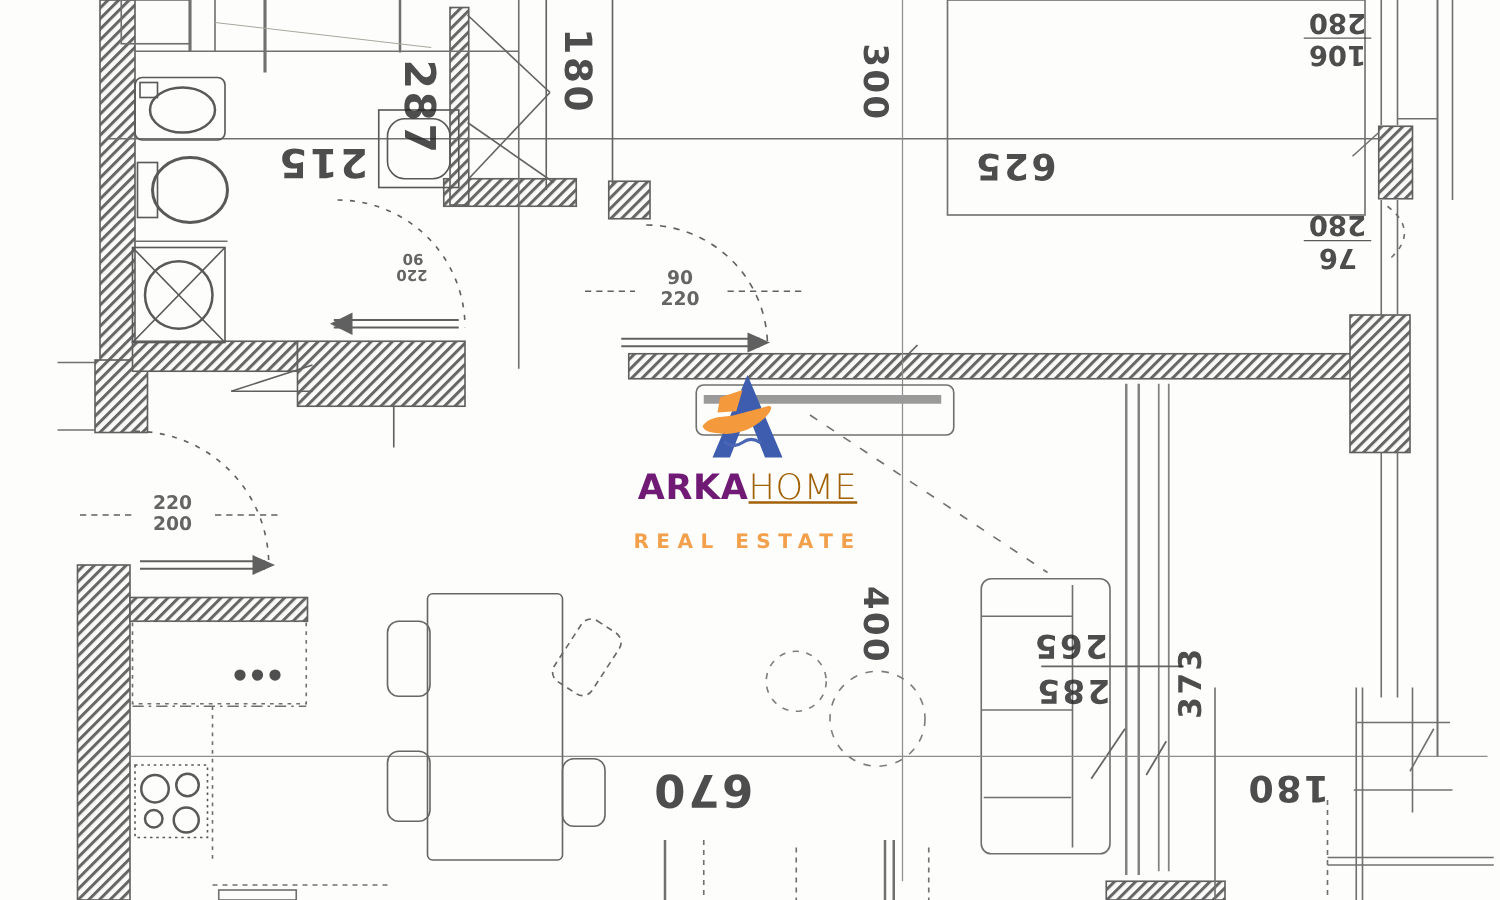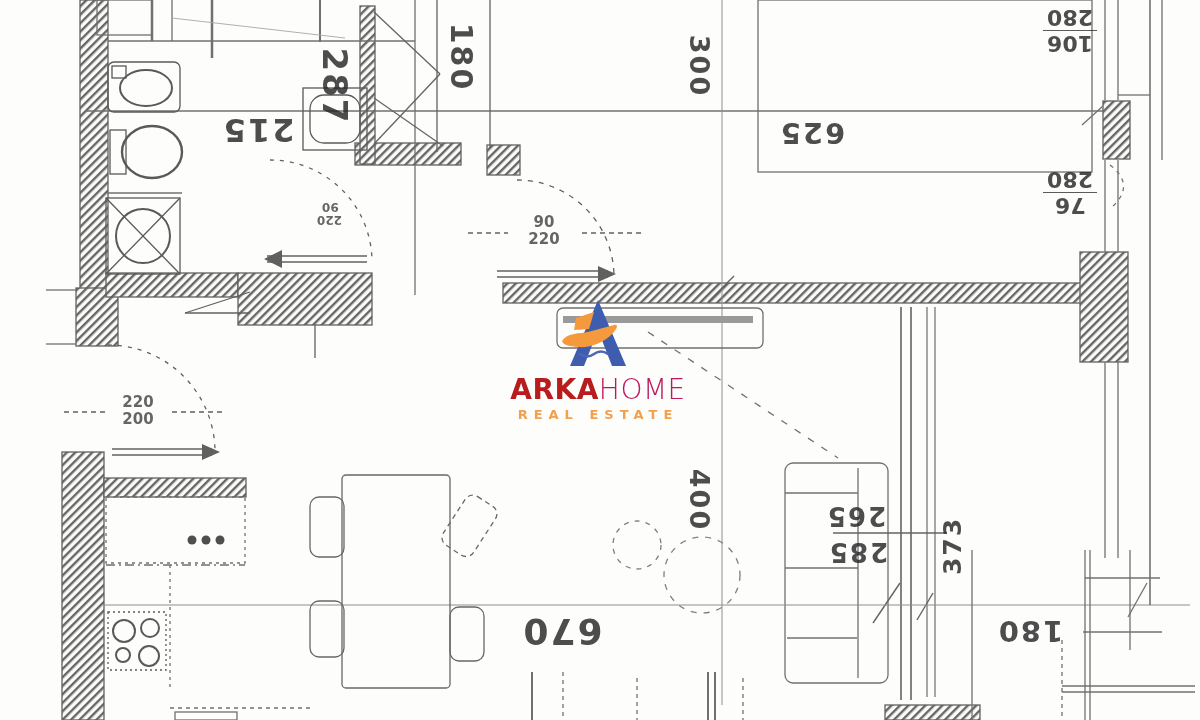--- a/index.html
+++ b/index.html
@@ -18,21 +18,21 @@
   .frac .bar{width:54px;height:0;border-top:1.5px solid #333;margin:1px 0;}
   .frac span{display:inline-block;line-height:1.05;}
   .doorlbl{position:absolute;display:flex;flex-direction:column;align-items:center;
         font-family:"DejaVu Sans",sans-serif;font-weight:600;color:#333;opacity:.75;line-height:1.1;}
   
   .watermark{position:absolute;left:498px;top:296px;width:200px;display:flex;
              flex-direction:column;align-items:center;z-index:5;}
   .wm-brand{display:flex;align-items:baseline;line-height:1;margin-top:2px;}
   .wm-primary{font-size:28px;font-weight:800;letter-spacing:.5px;}
   .wm-secondary{font-size:28px;font-weight:300;letter-spacing:.5px;}
-  .wm-tagline{font-size:13px;font-weight:600;letter-spacing:6px;margin-top:3px;}
+  .wm-tagline{font-size:16px;font-weight:600;letter-spacing:6px;margin-top:19px;}
 </style>
 </head>
 <body>
 
 <div class="stage">
 
 <svg class="plan-svg" width="1200" height="720" viewBox="0 0 1200 720">
   <defs>
     <pattern id="hatch" width="6" height="6" patternUnits="userSpaceOnUse" patternTransform="rotate(45)">
       <rect width="6" height="6" fill="#fbfbfa"></rect>
@@ -299,19 +299,19 @@
 <div class="watermark">
   <svg width="100" height="78" viewBox="0 0 100 78">
     <path d="M50,4 L78,70 H64 L50,34 L36,70 H22 Z" fill="#3f5dae"></path>
     <g>
       <path d="M28,22 L46,16 L41,33 L26,34 Z" fill="#f59a3c"></path>
       <path d="M14,45 C20,36 32,38 40,36 L66,29 C71,28 69,33 65,37 C56,47 42,52 30,51 C22,50 16,50 14,45 Z" fill="#f59a3c"></path>
       <path d="M32,58 q7,5 14,0 q7,-5 14,0" stroke="#4a66b5" stroke-width="2.4" fill="none" stroke-linecap="round"></path>
     </g>
   </svg>
   <div class="wm-brand">
-    <span class="wm-primary" style="color:#b91c1c;">ARKA</span>
-        <span class="wm-secondary" style="color:#be185d;">HOME</span>
+    <span class="wm-primary" style="color:#701a75;">ARKA</span>
+        <span class="wm-secondary" style="color:#a16207;text-decoration:underline;">HOME</span>
   </div>
   <div class="wm-tagline" style="color:#f2a04c;">REAL ESTATE</div>
 </div>
 
 </div>
 
 </body></html>

